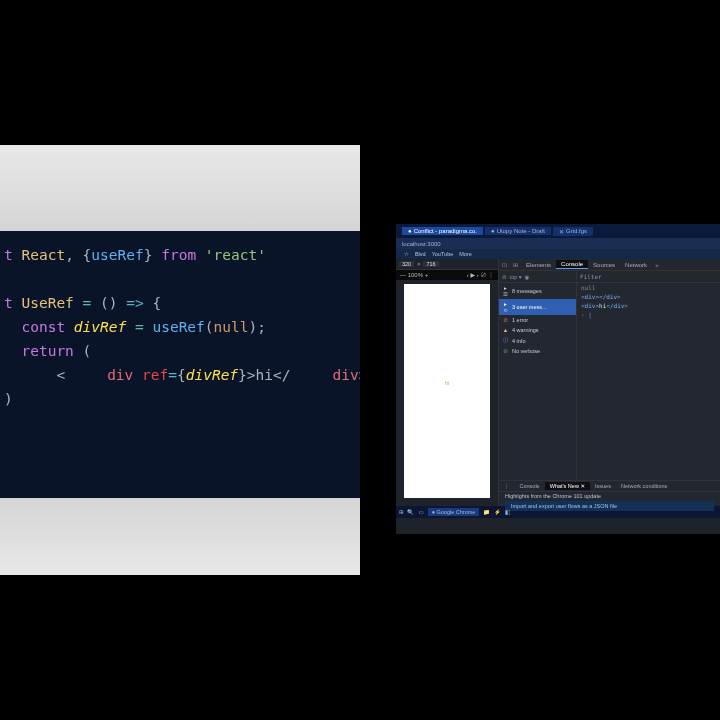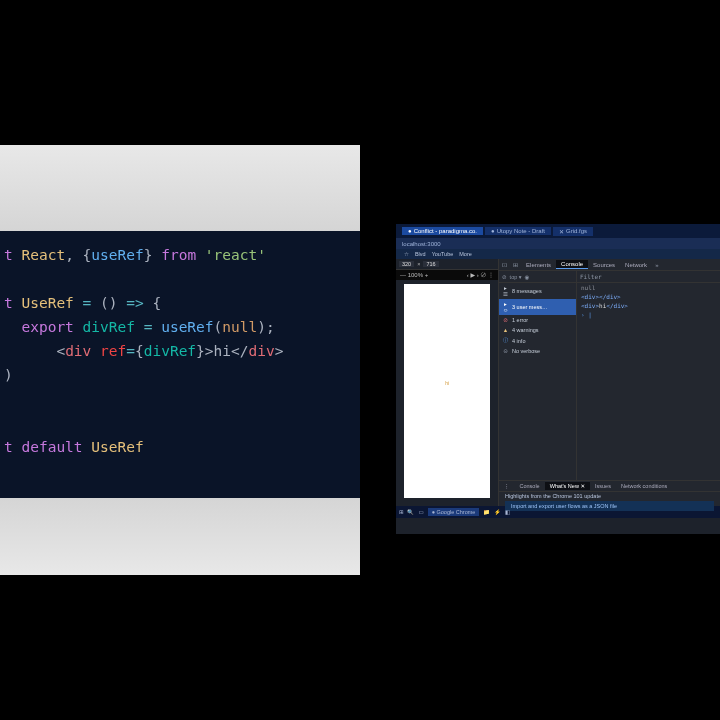--- a/index.html
+++ b/index.html
@@ -31,25 +31,25 @@
     font-size: 14.5px;
     line-height: 24px;
     font-family: Consolas, monospace;
     overflow: hidden;
   }
   .kw { color: #c678dd; }
   .cls { color: #e5c07b; }
   .pn { color: #abb2bf; }
   .fn { color: #61afef; }
   .str { color: #98c379; }
-  .var { color: #14b8a6; }
+  .var { color: #fde047; font-style: italic; }
   .op { color: #56b6c2; }
   .num { color: #d19a66; }
   .txt { color: #abb2bf; }
-  .tag { color: #e06c75; }
+  .tag { color: #e06c75; margin-left: 42px; }
   .attr { color: #ef4444; }
   .cline { white-space: pre; }
 
   
   .right-panel {
     position: absolute;
     left: 396px;
     top: 224px;
     width: 324px;
     height: 310px;
@@ -259,26 +259,26 @@
   .taskbar .tblock { background: #1b3a7a; padding: 1px 4px; }
 </style>
 </head>
 <body>
 
 <div class="left-panel">
   <div class="code-area">
     <div class="cline"><span class="kw">t</span> <span class="cls">React</span><span class="pn">, {</span><span class="fn">useRef</span><span class="pn">} </span><span class="kw">from</span><span class="str"> 'react'</span></div>
     <div class="cline">&nbsp;</div>
     <div class="cline"><span class="kw">t</span> <span class="cls">UseRef</span><span class="op"> = </span><span class="pn">()</span><span class="op"> =&gt; </span><span class="pn">{</span></div>
-    <div class="cline">  <span class="kw">export</span><span class="var"> divRef</span><span class="op"> = </span><span class="fn">useRef</span><span class="pn">(</span><span class="num">null</span><span class="pn">);</span></div>
+    <div class="cline">  <span class="kw">const</span><span class="var"> divRef</span><span class="op"> = </span><span class="fn">useRef</span><span class="pn">(</span><span class="num">null</span><span class="pn">);</span></div>
+    <div class="cline">  <span class="kw">return</span><span class="pn"> (</span></div>
     <div class="cline">      <span class="pn">&lt;</span><span class="tag">div</span><span class="attr"> ref</span><span class="op">=</span><span class="pn">{</span><span class="var">divRef</span><span class="pn">}&gt;</span><span class="txt">hi</span><span class="pn">&lt;/</span><span class="tag">div</span><span class="pn">&gt;</span></div>
     <div class="cline"><span class="pn">)</span></div>
     <div class="cline">&nbsp;</div>
     <div class="cline">&nbsp;</div>
-    <div class="cline"><span class="kw">t</span> <span class="kw">default</span><span class="cls"> UseRef</span></div>
   </div>
 </div>
 
 <div class="right-panel">
   <div class="tab-strip">
     <div class="btab active">
         <span>●</span>
         <span>Conflict - paradigma.co.</span>
       </div>
     <div class="btab">

